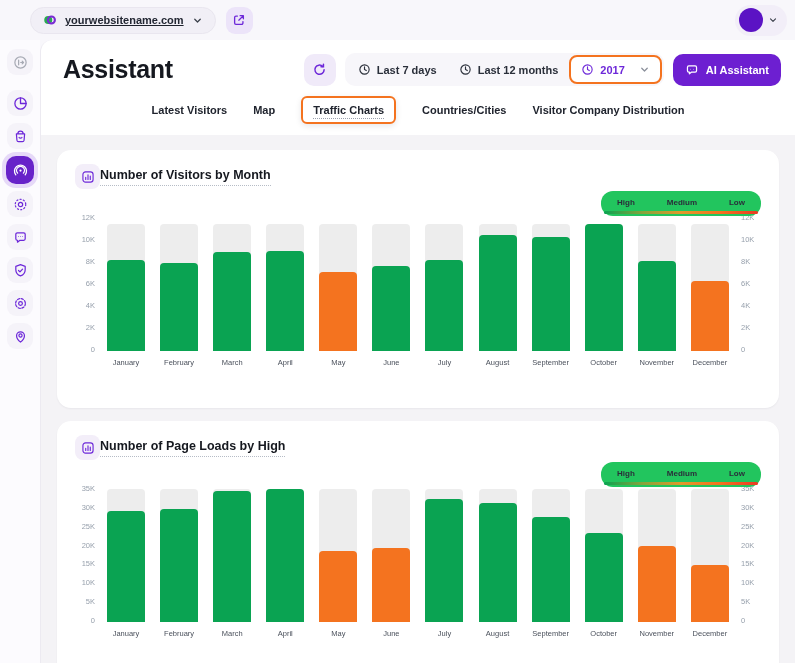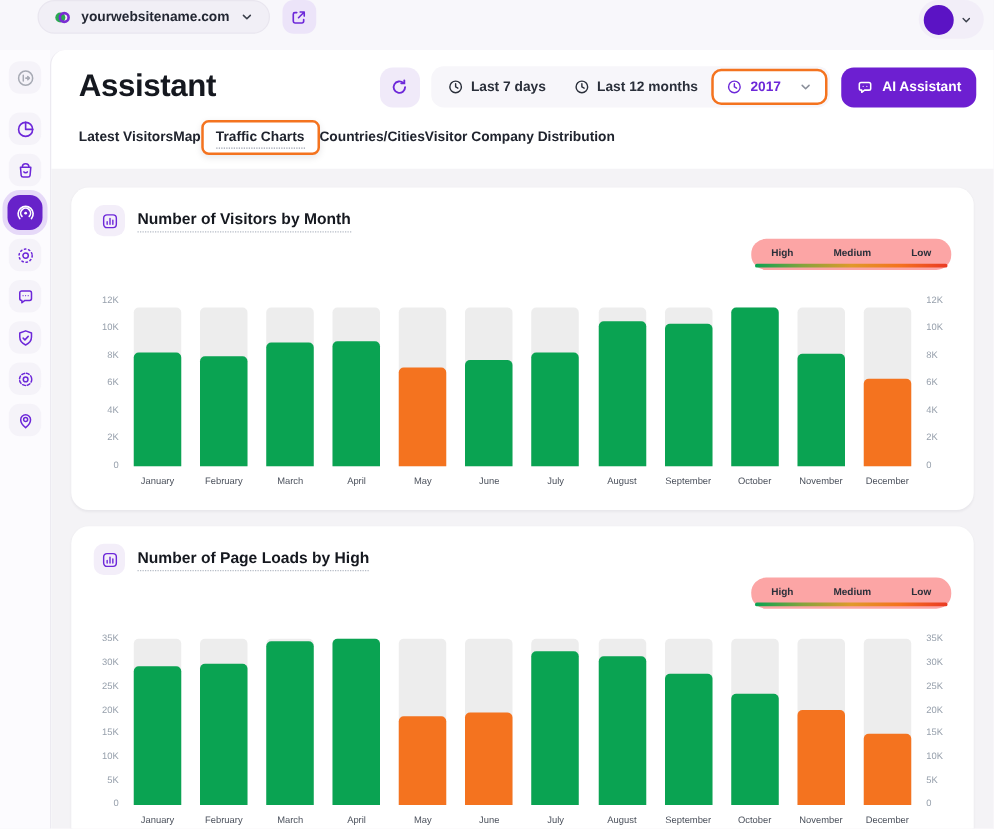--- a/index.html
+++ b/index.html
@@ -1,20 +1,20 @@
 <!DOCTYPE html>
 <html><head>
 <meta charset="utf-8">
 <style>
   * { margin:0; padding:0; box-sizing:border-box; }
   html,body { width:795px; height:663px; overflow:hidden; }
   body { font-family:"Liberation Sans", sans-serif; background:#f8f7fb; color:#1d212b; }
 
   
-  .topbar { height:40px; display:flex; padding:0 8px 0 30px; }
+  .topbar { height:40px; display:flex; align-items:center; padding:0 8px 0 30px;text-decoration:underline; }
   .site-pill { display:flex; align-items:center; gap:8px; background:#f1eff6; border:1px solid #e9e6ef;
                border-radius:14px; height:27px; padding:0 12px; cursor:pointer; }
   .site-name { font-size:11px; font-weight:700; color:#232733; }
   .open-btn { width:27px; height:27px; border-radius:9px; background:#ece4f9; display:grid; place-items:center;
               margin-left:10px; cursor:pointer; border:none; }
   .profile { margin-left:auto; background:#f2eef8; border-radius:16px; height:31px; padding:0 9px 0 4px;
              display:flex; align-items:center; gap:5px; cursor:pointer; }
   .avatar { width:24px; height:24px; border-radius:50%; background:#5b13c4; }
 
   
@@ -44,43 +44,43 @@
   .refresh-btn { width:32px; height:32px; border-radius:10px; background:#f0eaf9; display:grid; place-items:center;
                  border:none; cursor:pointer; }
   .seg { display:flex; align-items:center; background:#f7f6fa; border-radius:10px; padding:2px; }
   .seg-item { display:flex; align-items:center; gap:6px; font-size:11px; font-weight:700; color:#2a2f3a;
               padding:8px 11px; border-radius:8px; cursor:pointer; white-space:nowrap; }
   .seg-item.year { background:#fff; border:2px solid #f4731f; color:#6d28d9; padding:6px 10px; }
   .ai-btn { display:flex; align-items:center; gap:7px; background:#6d1fd1; color:#fff; font-size:11px;
             font-weight:700; padding:9px 12px; border-radius:10px; border:none; cursor:pointer; white-space:nowrap; }
 
   
-  .tabs { display:flex; align-items:center; padding:6px 22px 11px; }
+  .tabs { display:flex; align-items:center; gap:26px; padding:6px 22px 11px;justify-content:center; }
   .tab { font-size:11px; font-weight:700; color:#20242e; cursor:pointer; white-space:nowrap; }
   .tab.active { border:2px solid #f4731f; border-radius:6px; padding:6px 10px; background:#fff;
                 box-shadow:0 2px 6px rgba(20,15,40,.10); }
   .tab.active .tab-text { border-bottom:1px dotted #9aa0ad; padding-bottom:2px;margin-top:40px; }
 
   
   .content { flex:1; background:#f4f3f6; padding:15px 16px; display:flex; flex-direction:column; gap:13px;
              overflow:hidden; }
   .card { background:#fff; border-radius:14px; padding:14px 18px 10px; height:258px; flex:none;
           box-shadow:0 1px 2px rgba(25,20,40,.05); }
-  .card-head { display:flex; align-items:center; gap:10px; }
+  .card-head { display:flex; align-items:center; }
   .chart-chip { width:25px; height:25px; border-radius:8px; background:#f3eef9; display:grid; place-items:center; }
   .card-title { font-size:12.5px; font-weight:700; color:#15181f; border-bottom:1px dotted #b6bcc6;
                 padding-bottom:3px; }
   .legend-row { display:flex; justify-content:flex-end; margin-top:2px; }
-  .legend { position:relative; background:#fca5a5; border-radius:12px; padding:7px 16px 9px; width:160px;
+  .legend { position:relative; background:#22c55e; border-radius:12px; padding:7px 16px 9px; width:160px;
             display:flex; justify-content:space-between; }
   .legend span { font-size:8px; font-weight:700; color:#2a2f3a; }
   .legend::after { content:""; position:absolute; left:3px; right:3px; bottom:2px; height:3px; border-radius:2px;
             background:linear-gradient(90deg,#0aa352,#86a33c,#e0992b,#f4731f,#ea3a24); }
 
-  .chart-body { display:flex; margin-top:22px; }
+  .chart-body { display:flex; margin-top:0; }
   .yaxis { width:27px; display:flex; flex-direction:column; justify-content:space-between; height:141px;
            margin-top:-3px; }
   .yaxis.left  { align-items:flex-end;  padding-right:7px; }
   .yaxis.right { align-items:flex-start; padding-left:7px; }
   .ytick { font-size:7.5px; color:#97a0ac; }
   .plot-col { flex:1; min-width:0; }
   .plot { height:135px; display:flex; justify-content:space-between; align-items:flex-end; padding:0 5px; }
   .bar-slot { position:relative; width:38px; height:100%; cursor:pointer; }
   .bar-track, .bar-fill { position:absolute; bottom:0; left:0; right:0; border-radius:4px 4px 0 0; }
   .bar-track { background:#ededed; }

